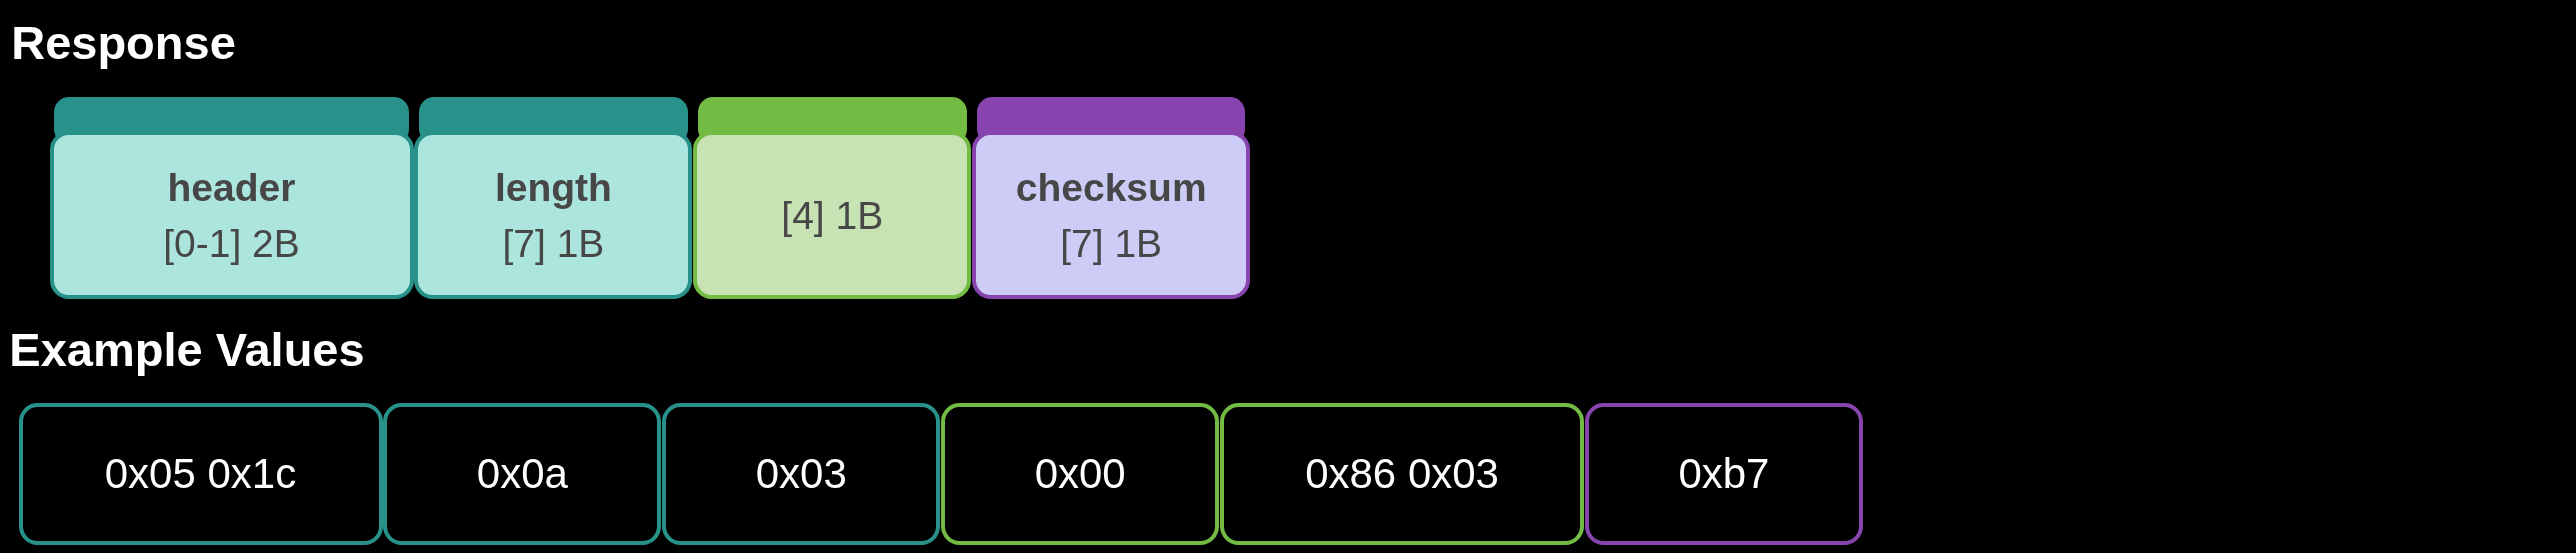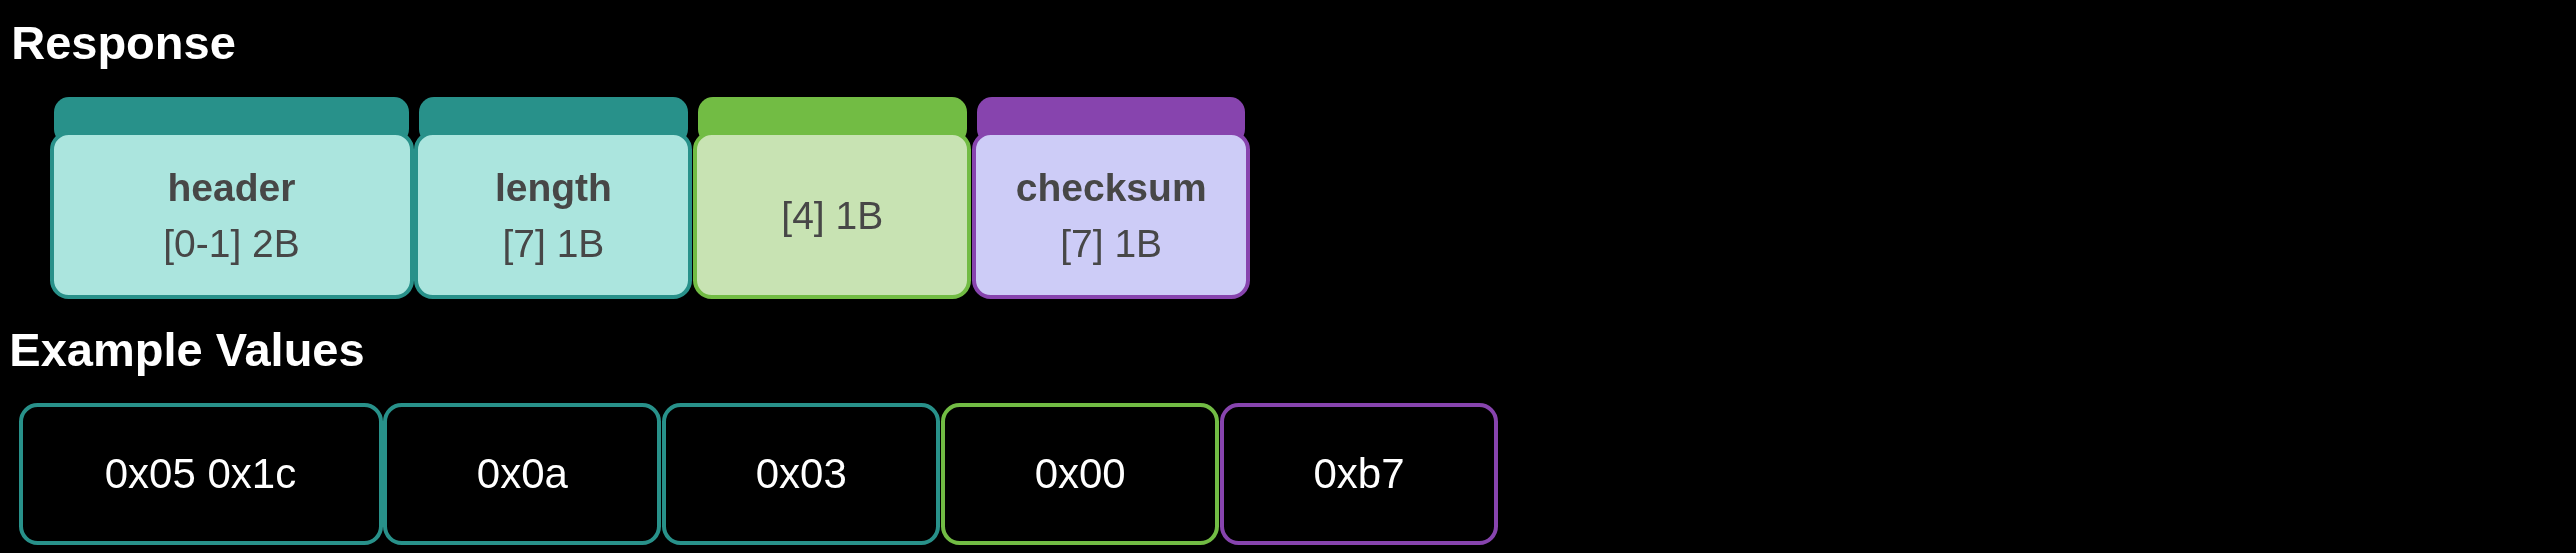--- a/index.html
+++ b/index.html
@@ -153,19 +153,22 @@
   </div>
 
   <div class="vbox narrow" style="--accent: #28918a;">
     <span class="vtext">0x03</span>
   </div>
 
   <div class="vbox narrow" style="--accent: #72bc44;">
     <span class="vtext">0x00</span>
   </div>
 
+  <div class="vbox wide" style="--accent: #72bc44;">
+    <span class="vtext">0x86 0x03</span>
+  </div>
 
   <div class="vbox narrow" style="--accent: #8744ae;">
     <span class="vtext">0xb7</span>
   </div>
 </div>
 </div>
 
 
 </body></html>

